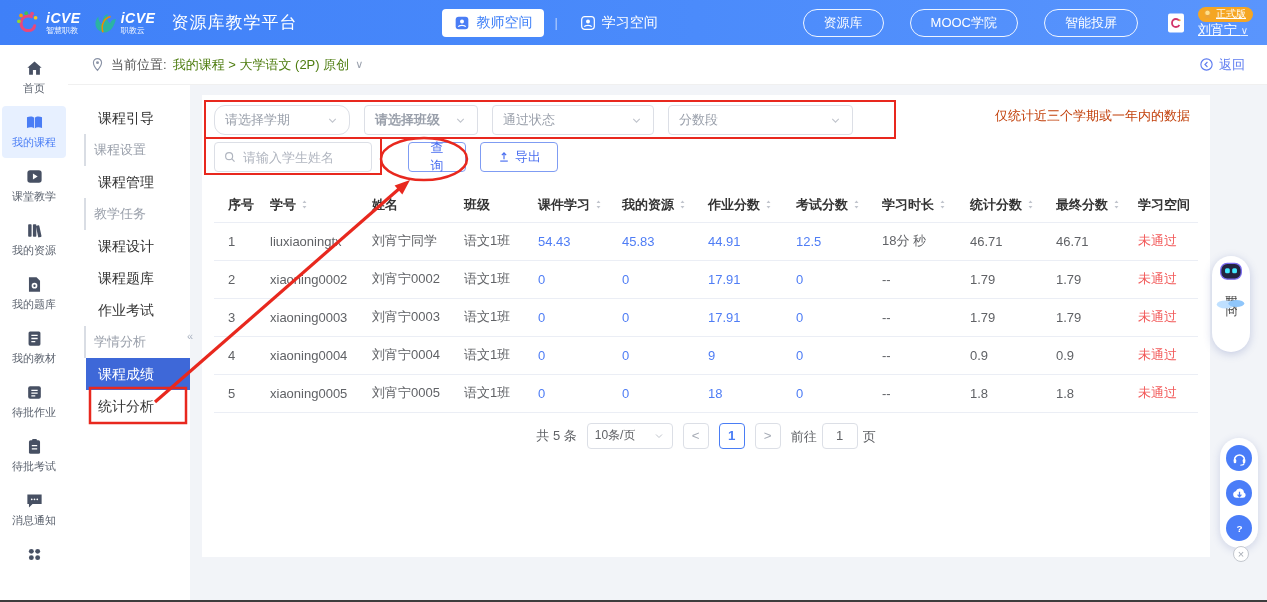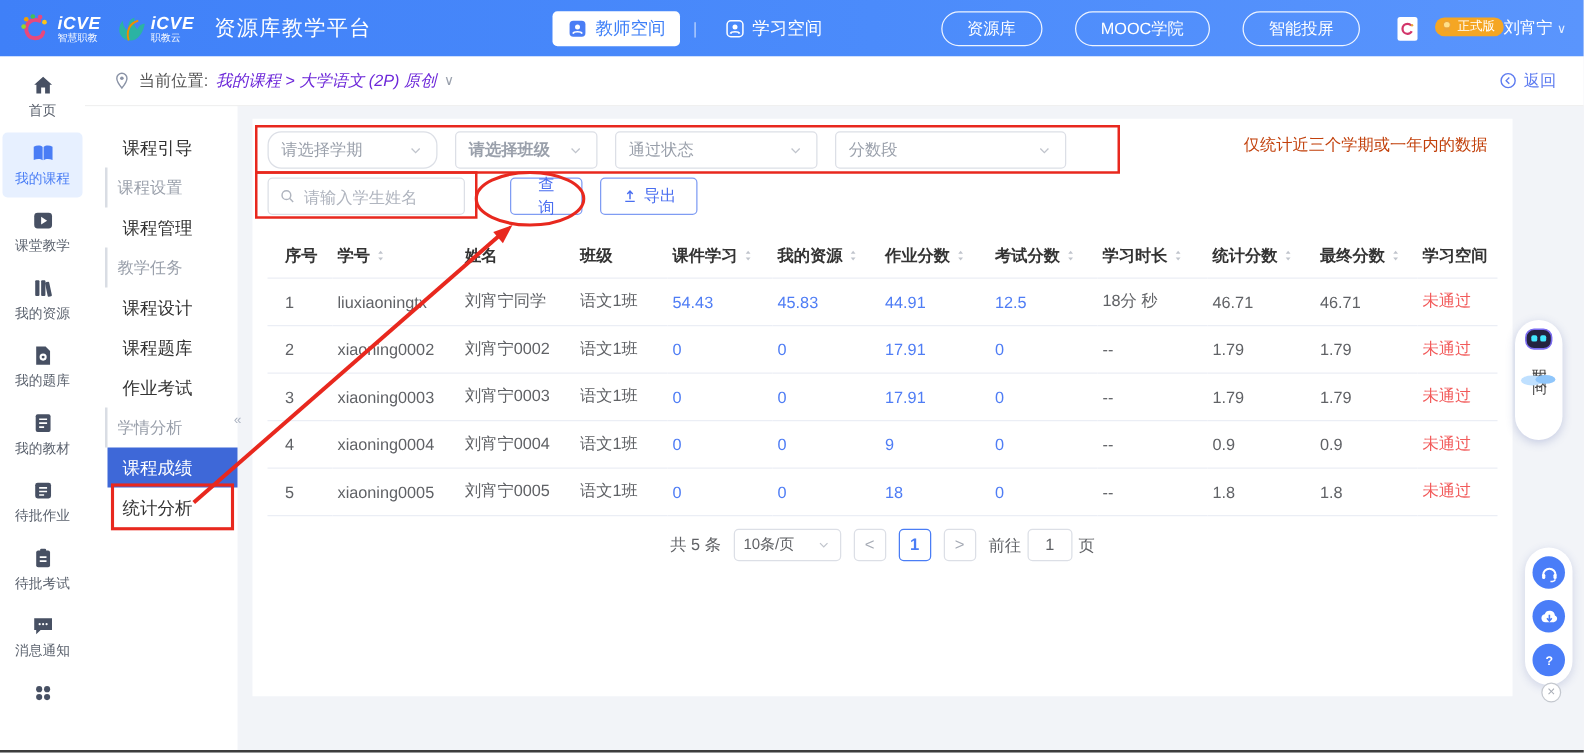--- a/index.html
+++ b/index.html
@@ -19,39 +19,39 @@
   .app-title { font-size:17px; margin-left:8px; letter-spacing:1px; }
   .hdr-tabs { display:flex; align-items:center; gap:10px; margin-left:145px; }
   .hdr-tab { display:flex; align-items:center; gap:6px; padding:5px 12px; border-radius:4px;
     font-size:14px; cursor:pointer; }
   .hdr-tab.active { background:#fff; color:#3f80f8; }
   .tab-sep { color:rgba(255,255,255,.6); }
   .hdr-links { display:flex; align-items:center; gap:26px; margin-left:auto; margin-right:26px; }
   .pill { border:1px solid rgba(255,255,255,.9); border-radius:15px; padding:4px 20px;
     font-size:13px; cursor:pointer; white-space:nowrap; }
   .hdr-user { display:flex; align-items:center; gap:10px; }
-  .user-col { display:flex; align-items:flex-start; line-height:1.25; }
+  .user-col { display:flex; flex-direction:column; align-items:flex-start; line-height:1.25;text-decoration:underline; }
   .badge { display:flex; align-items:center; gap:2px; background:#f5a623; color:#fff;
     font-size:10px; border-radius:8px; padding:1px 7px 1px 3px; }
   .uname { font-size:13px; cursor:pointer; }
   .caret { font-size:10px; opacity:.85; }
 
   
   .page { display:flex; height:555px; }
   .iconbar { width:68px; background:#fff; padding-top:6px; display:flex; flex-direction:column;
     align-items:center; gap:0; }
   .ib-item { width:64px; padding:7px 0 8px; display:flex; flex-direction:column; align-items:center;
     gap:3px; cursor:pointer; border-radius:4px; margin:1px 0; color:#475063; }
   .ib-item .lbl { font-size:11px; color:#5b626e; white-space:nowrap; }
   .ib-item.active { background:#e7f0ff; color:#4a7df5; }
   .ib-item.active .lbl { color:#4a7df5; }
   .rightcol { flex:1; display:flex; flex-direction:column; }
   .crumbbar { height:40px; background:#fff; border-bottom:1px solid #f0f0f0; display:flex;
     align-items:center; padding:0 22px; color:#555; font-size:13px; gap:6px; }
-  .crumb-path { color:#6d28d9;font-style:italic; }
+  .crumb-path { color:#4d7c0f; }
   .crumb-caret { color:#9aa1ad; font-size:11px; cursor:pointer; }
   .back { margin-left:auto; color:#5d7bf0; display:flex; align-items:center; gap:5px; cursor:pointer; }
   .workspace { flex:1; display:flex; background:#f2f4f8; }
   .menu { width:122px; background:#fff; padding-top:17px; position:relative; }
   .menu-item { height:32px; line-height:32px; padding-left:30px; font-size:14px; color:#333;
     cursor:pointer; white-space:nowrap; }
   .menu-section { height:32px; line-height:32px; margin-left:16px; padding-left:8px; font-size:13px;
     color:#9aa0ab; border-left:2px solid #d9dde4; white-space:nowrap; }
   .menu-item.active { background:#3e68d8; color:#fff; margin-left:18px; padding-left:12px; }
   .collapse-tab { position:absolute; right:-7px; top:238px; width:14px; height:26px; color:#aab2c0;

